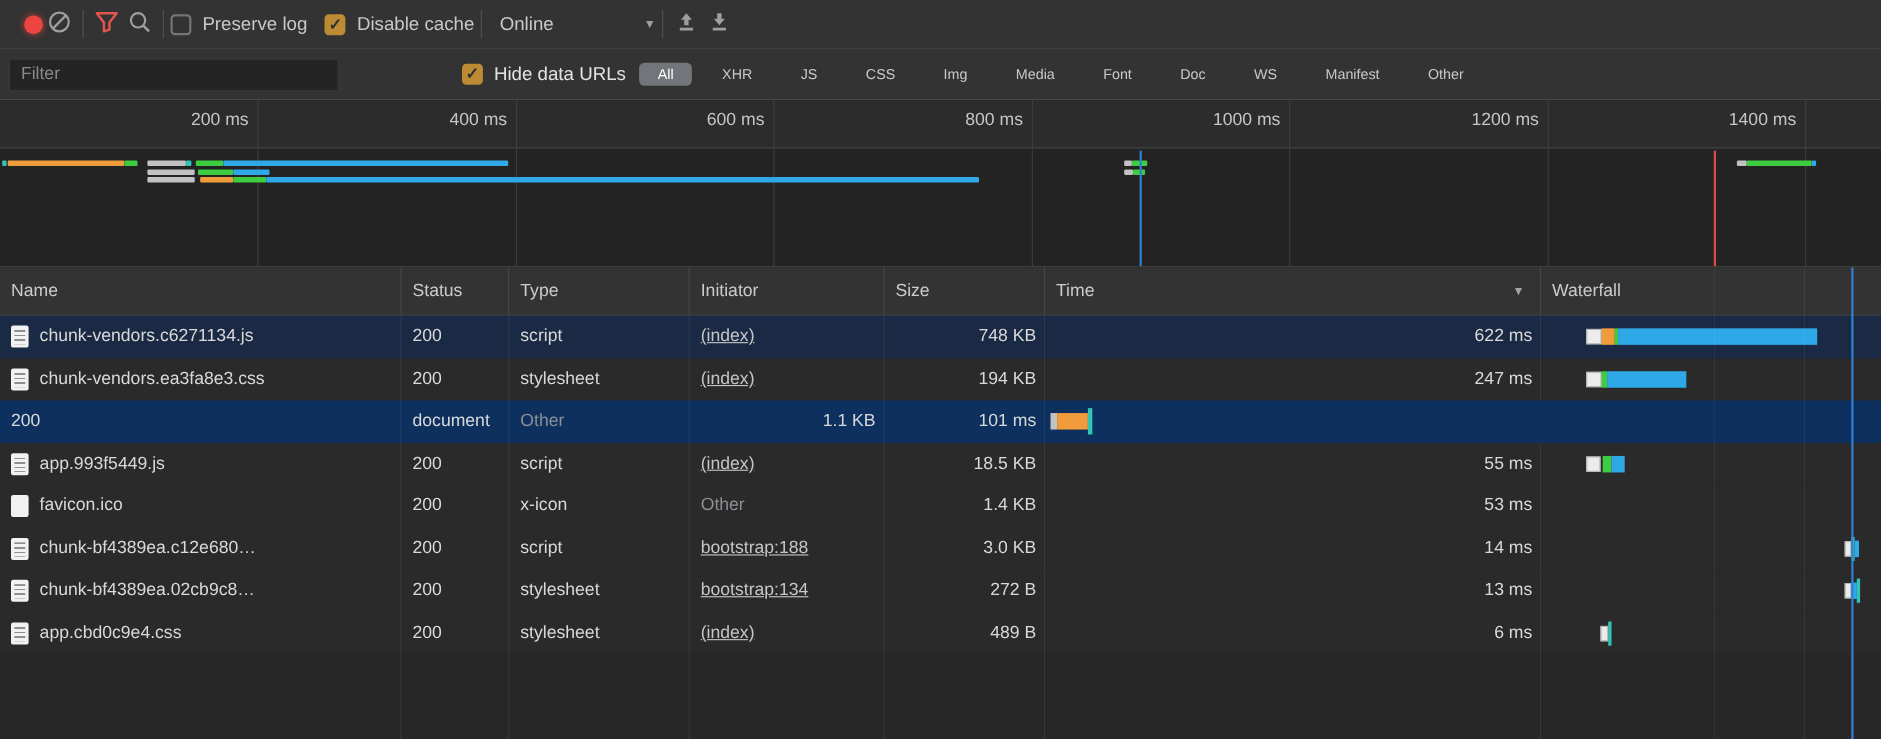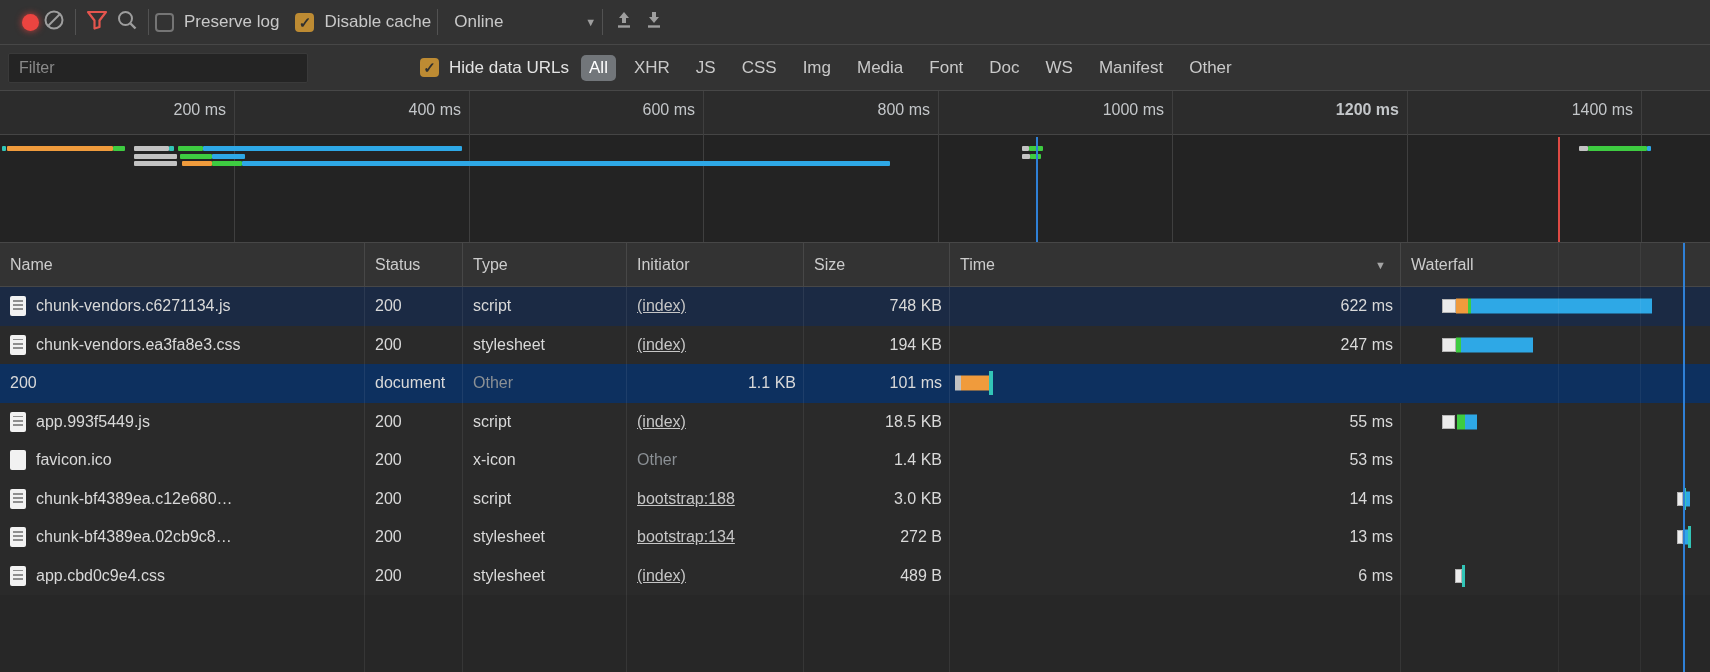--- a/index.html
+++ b/index.html
@@ -17,21 +17,21 @@
   .cb-group{display:flex;align-items:center;gap:10px;}
   .throttle{display:flex;align-items:center;justify-content:space-between;width:142px;margin-left:10px;}
   .caret{font-size:11px;color:#9e9e9e;}
 
   
   .filterbar{height:46px;background:#333333;border-bottom:1px solid #474747;display:flex;align-items:center;padding:0 8px;}
   .filter-input{width:300px;height:30px;background:#242424;border:1px solid #3a3a3a;border-radius:2px;color:#d6d6d6;font-size:16px;padding:0 10px;outline:none;font-family:"Liberation Sans",sans-serif;}
   .filter-input::placeholder{color:#8a8a8a;}
   .hide-durl{display:flex;align-items:center;gap:10px;margin-left:112px;}
   .ftype-list{display:flex;align-items:center;gap:10px;margin-left:12px;}
-  .ftype{font-size:17px;color:#c9c9c9;padding:3px 8px;border-radius:5px;cursor:default;}
+  .ftype{font-size:13px;color:#c9c9c9;padding:3px 17px;border-radius:5px;cursor:default;}
   .ftype.active{background:#72767a;color:#ffffff;}
 
   
   .overview{height:152px;background:#232323;position:relative;border-bottom:1px solid #474747;padding-left:29px;}
   .ov-strip{position:absolute;left:0;top:0;right:0;height:44px;background:#2c2c2c;border-bottom:1px solid #454545;}
   .ov-grid{position:absolute;top:0;bottom:0;width:1px;background:#3f3f3f;}
   .ov-label{position:absolute;top:10px;font-size:16px;color:#c3c6c9;}
   .ov-seg{position:absolute;height:5px;border-radius:1px;}
   .ov-marker{position:absolute;top:46px;bottom:0;width:2px;}
 
@@ -153,21 +153,21 @@
       <div class="ov-label" style="right: 1484px;">200 ms</div>
       <div class="ov-grid" style="left: 469px;"></div>
       <div class="ov-label" style="right: 1249px;">400 ms</div>
       <div class="ov-grid" style="left: 703px;"></div>
       <div class="ov-label" style="right: 1015px;">600 ms</div>
       <div class="ov-grid" style="left: 938px;"></div>
       <div class="ov-label" style="right: 780px;">800 ms</div>
       <div class="ov-grid" style="left: 1172px;"></div>
       <div class="ov-label" style="right: 546px;">1000 ms</div>
       <div class="ov-grid" style="left: 1407px;"></div>
-      <div class="ov-label" style="right: 311px; font-weight: bold;">1200 ms</div>
+      <div class="ov-label" style="right: 311px;">1200 ms</div>
       <div class="ov-grid" style="left: 1641px;"></div>
       <div class="ov-label" style="right: 77px;">1400 ms</div>
       <div class="ov-seg" style="left: 2px; width: 4px; top: 55px; background: rgb(50, 197, 183);"></div>
       <div class="ov-seg" style="left: 7px; width: 106px; top: 55px; background: rgb(240, 155, 60);"></div>
       <div class="ov-seg" style="left: 113px; width: 12px; top: 55px; background: rgb(62, 204, 65);"></div>
       <div class="ov-seg" style="left: 134px; width: 35px; top: 55px; background: rgb(194, 194, 194);"></div>
       <div class="ov-seg" style="left: 169px; width: 5px; top: 55px; background: rgb(50, 197, 183);"></div>
       <div class="ov-seg" style="left: 178px; width: 25px; top: 55px; background: rgb(62, 204, 65);"></div>
       <div class="ov-seg" style="left: 203px; width: 259px; top: 55px; background: rgb(46, 168, 230);"></div>
       <div class="ov-seg" style="left: 1022px; width: 7px; top: 55px; background: rgb(194, 194, 194);"></div>

